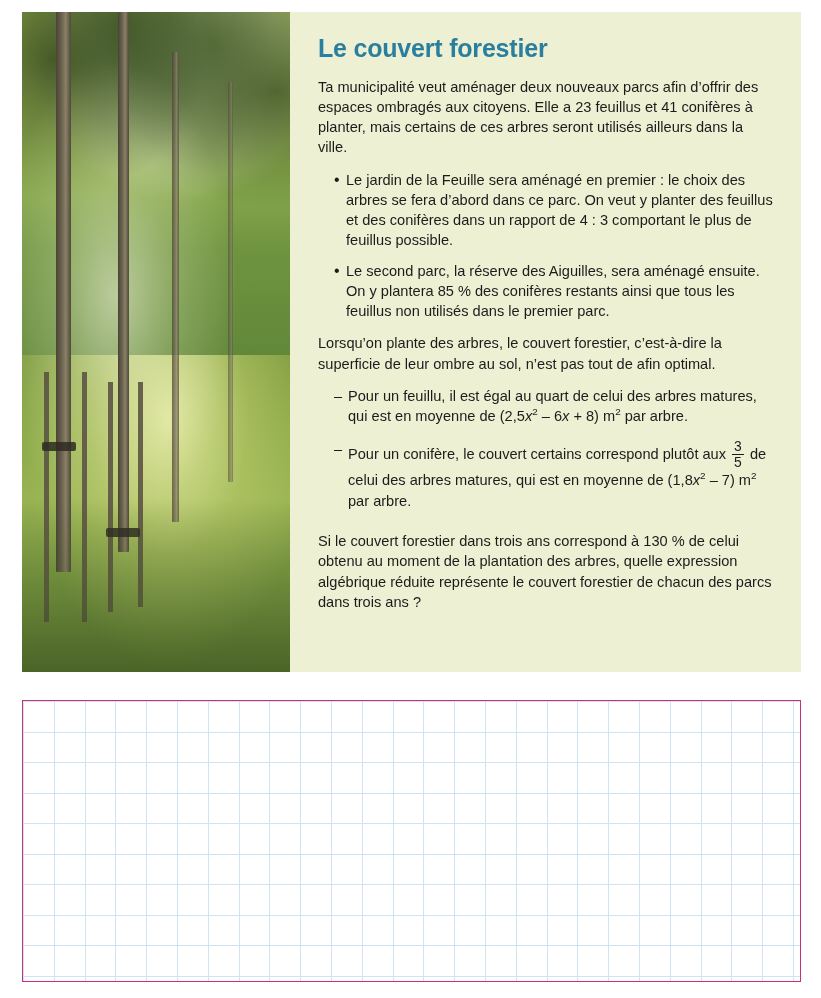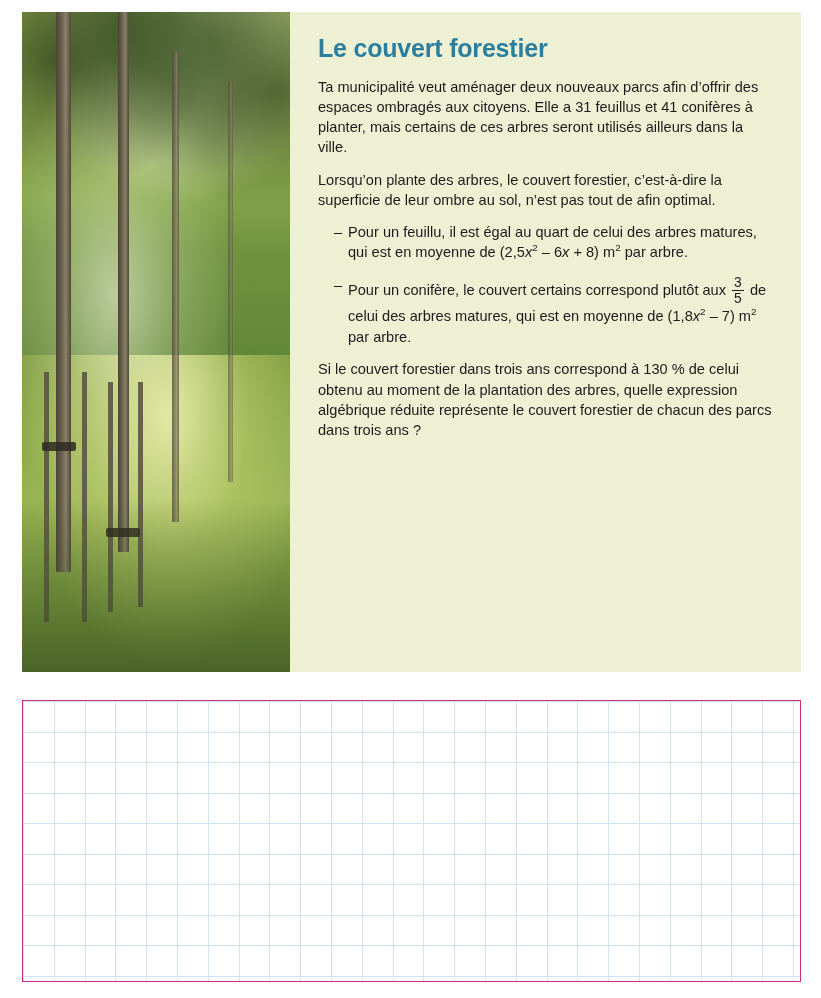--- a/index.html
+++ b/index.html
@@ -142,21 +142,21 @@
   }
   ul.bullets li:before {
     content: "•";
     position: absolute;
     left: 0;
     top: -1px;
     font-size: 16px;
   }
 
   ul.dashes {
-    margin: 0 0 12px 0;
+    margin: 0 0 20px 0;
     padding: 0 0 0 16px;
     list-style: none;
   }
   ul.dashes li {
     position: relative;
     margin: 0 0 12px 0;
     font-size: 14.6px;
     line-height: 1.42;
     padding-left: 14px;
   }
@@ -226,23 +226,25 @@
       <div class="stake s4"></div>
       <div class="tie a"></div>
       <div class="tie b"></div>
       <div class="shadow"></div>
     </div>
 
     <div class="content">
 
       <h1 class="title">Le couvert forestier</h1>
 
-      <p class="para">Ta municipalité veut aménager deux nouveaux parcs afin d’offrir des espaces ombragés aux citoyens. Elle a 31 feuillus et 41 conifères à planter, mais certains de ces arbres seront utilisés ailleurs dans la ville.</p>
+      <p class="para">Ta municipalité veut aménager deux nouveaux parcs afin d’offrir des espaces ombragés aux citoyens. Elle a 23 feuillus et 41 conifères à planter, mais certains de ces arbres seront utilisés ailleurs dans la ville.</p>
 
       <ul class="bullets">
+        <li>Le jardin de la Feuille sera aménagé en premier : le choix des arbres se fera d’abord dans ce parc. On veut y planter des feuillus et des conifères dans un rapport de 4 : 3 comportant le plus de feuillus possible.</li>
+        <li>Le second parc, la réserve des Aiguilles, sera aménagé ensuite. On y plantera 85 % des conifères restants ainsi que tous les feuillus non utilisés dans le premier parc.</li>
       </ul>
 
       <p class="para">Lorsqu’on plante des arbres, le couvert forestier, c’est-à-dire la superficie de leur ombre au sol, n’est pas tout de afin optimal.</p>
 
       <ul class="dashes">
         <li><span>Pour un feuillu, il est égal au quart de celui des arbres matures, qui est en moyenne de (2,5</span><i class="math">x</i><sup class="exp">2</sup><span> – 6</span><i class="math">x</i><span> + 8) m</span><sup class="exp">2</sup><span> par arbre.</span></li>
 
         <li><span>Pour un conifère, le couvert certains correspond plutôt aux</span>
           <span class="frac">
             <span class="num">3</span>

